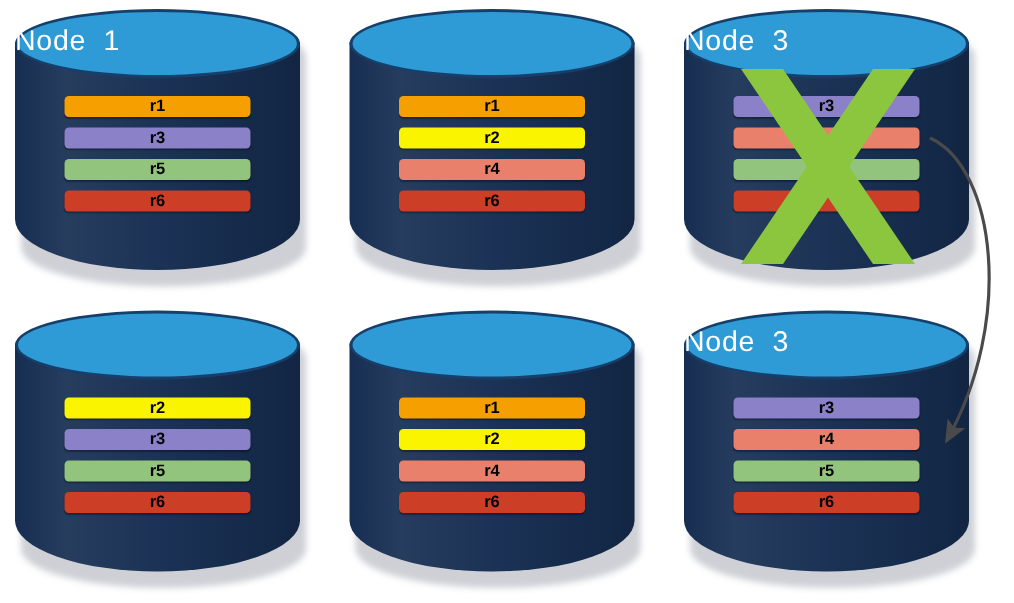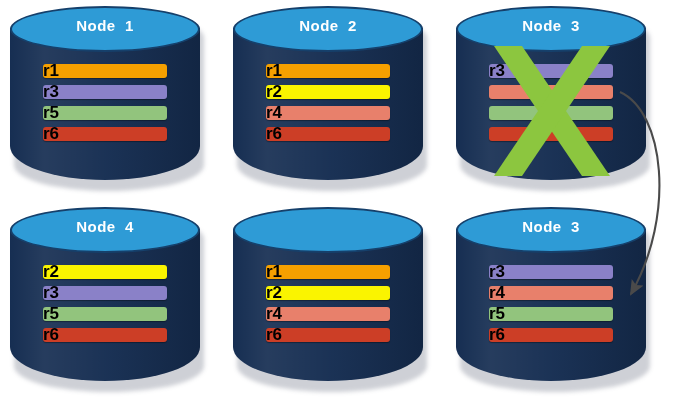--- a/index.html
+++ b/index.html
@@ -71,24 +71,23 @@
     border-radius: 50%;
     background: #2E9BD6;
     border: 2px solid #16406B;
     box-sizing: border-box;
   }
   .node .node-label {
     position: absolute;
     left: 0;
     top: 11px;
     width: 190px;
-    text-align: center;
     color: #ffffff;
-    font-size: 15px;
-    font-weight: bold;
+    font-size: 19px;
+    font-weight: normal;
     letter-spacing: 0.5px;
     z-index: 4;
     white-space: pre;
   }
 
   
   .bars {
     position: absolute;
     left: 33px;
     top: 58px;
@@ -102,21 +101,22 @@
     border-radius: 3px;
     box-shadow: 0 1px 1px rgba(0,0,0,0.35);
   }
   .bar-label {
     position: absolute;
     left: 0;
     top: 0;
     width: 100%;
     height: 14px;
     line-height: 14px;
-    font-size: 17px;
+    text-align: center;
+    font-size: 11px;
     font-weight: bold;
     color: #000000;
   }
 
   
   .fail-x {
     position: absolute;
     left: 18px;
     top: 38px;
     width: 156px;
@@ -159,21 +159,20 @@
   </div>
           <div class="bar" style="background: rgb(204, 62, 38);">
     <span class="bar-label">r6</span>
   </div>
         </div>
   </div>
       <div class="node" style="left: 233px; top: 6px;">
     <div class="cyl-shadow"></div>
     <div class="cyl-body" style="background: rgb(22, 46, 82);"></div>
     <div class="cyl-top" style="background: rgb(46, 155, 214); border-color: rgb(22, 64, 107);"></div>
-    <div class="node-label" style="color: rgb(255, 255, 255);">Node  2</div>
     <div class="bars">
           <div class="bar" style="background: rgb(245, 160, 0);">
     <span class="bar-label">r1</span>
   </div>
           <div class="bar" style="background: rgb(250, 244, 0);">
     <span class="bar-label">r2</span>
   </div>
           <div class="bar" style="background: rgb(232, 128, 107);">
     <span class="bar-label">r4</span>
   </div>
@@ -203,21 +202,20 @@
         </div>
   <svg class="fail-x" viewBox="0 0 156 142">
           <path d="M20,2 L48,2 L136,132 L108,132 Z" fill="#8CC63F"></path>
           <path d="M136,2 L108,2 L20,132 L48,132 Z" fill="#8CC63F"></path>
         </svg>
       </div>
       <div class="node" style="left: 10px; top: 207px;">
     <div class="cyl-shadow"></div>
     <div class="cyl-body" style="background: rgb(22, 46, 82);"></div>
     <div class="cyl-top" style="background: rgb(46, 155, 214); border-color: rgb(22, 64, 107);"></div>
-    <div class="node-label" style="color: rgb(255, 255, 255);">Node  4</div>
     <div class="bars">
           <div class="bar" style="background: rgb(250, 244, 0);">
     <span class="bar-label">r2</span>
   </div>
           <div class="bar" style="background: rgb(138, 129, 200);">
     <span class="bar-label">r3</span>
   </div>
           <div class="bar" style="background: rgb(146, 196, 125);">
     <span class="bar-label">r5</span>
   </div>

